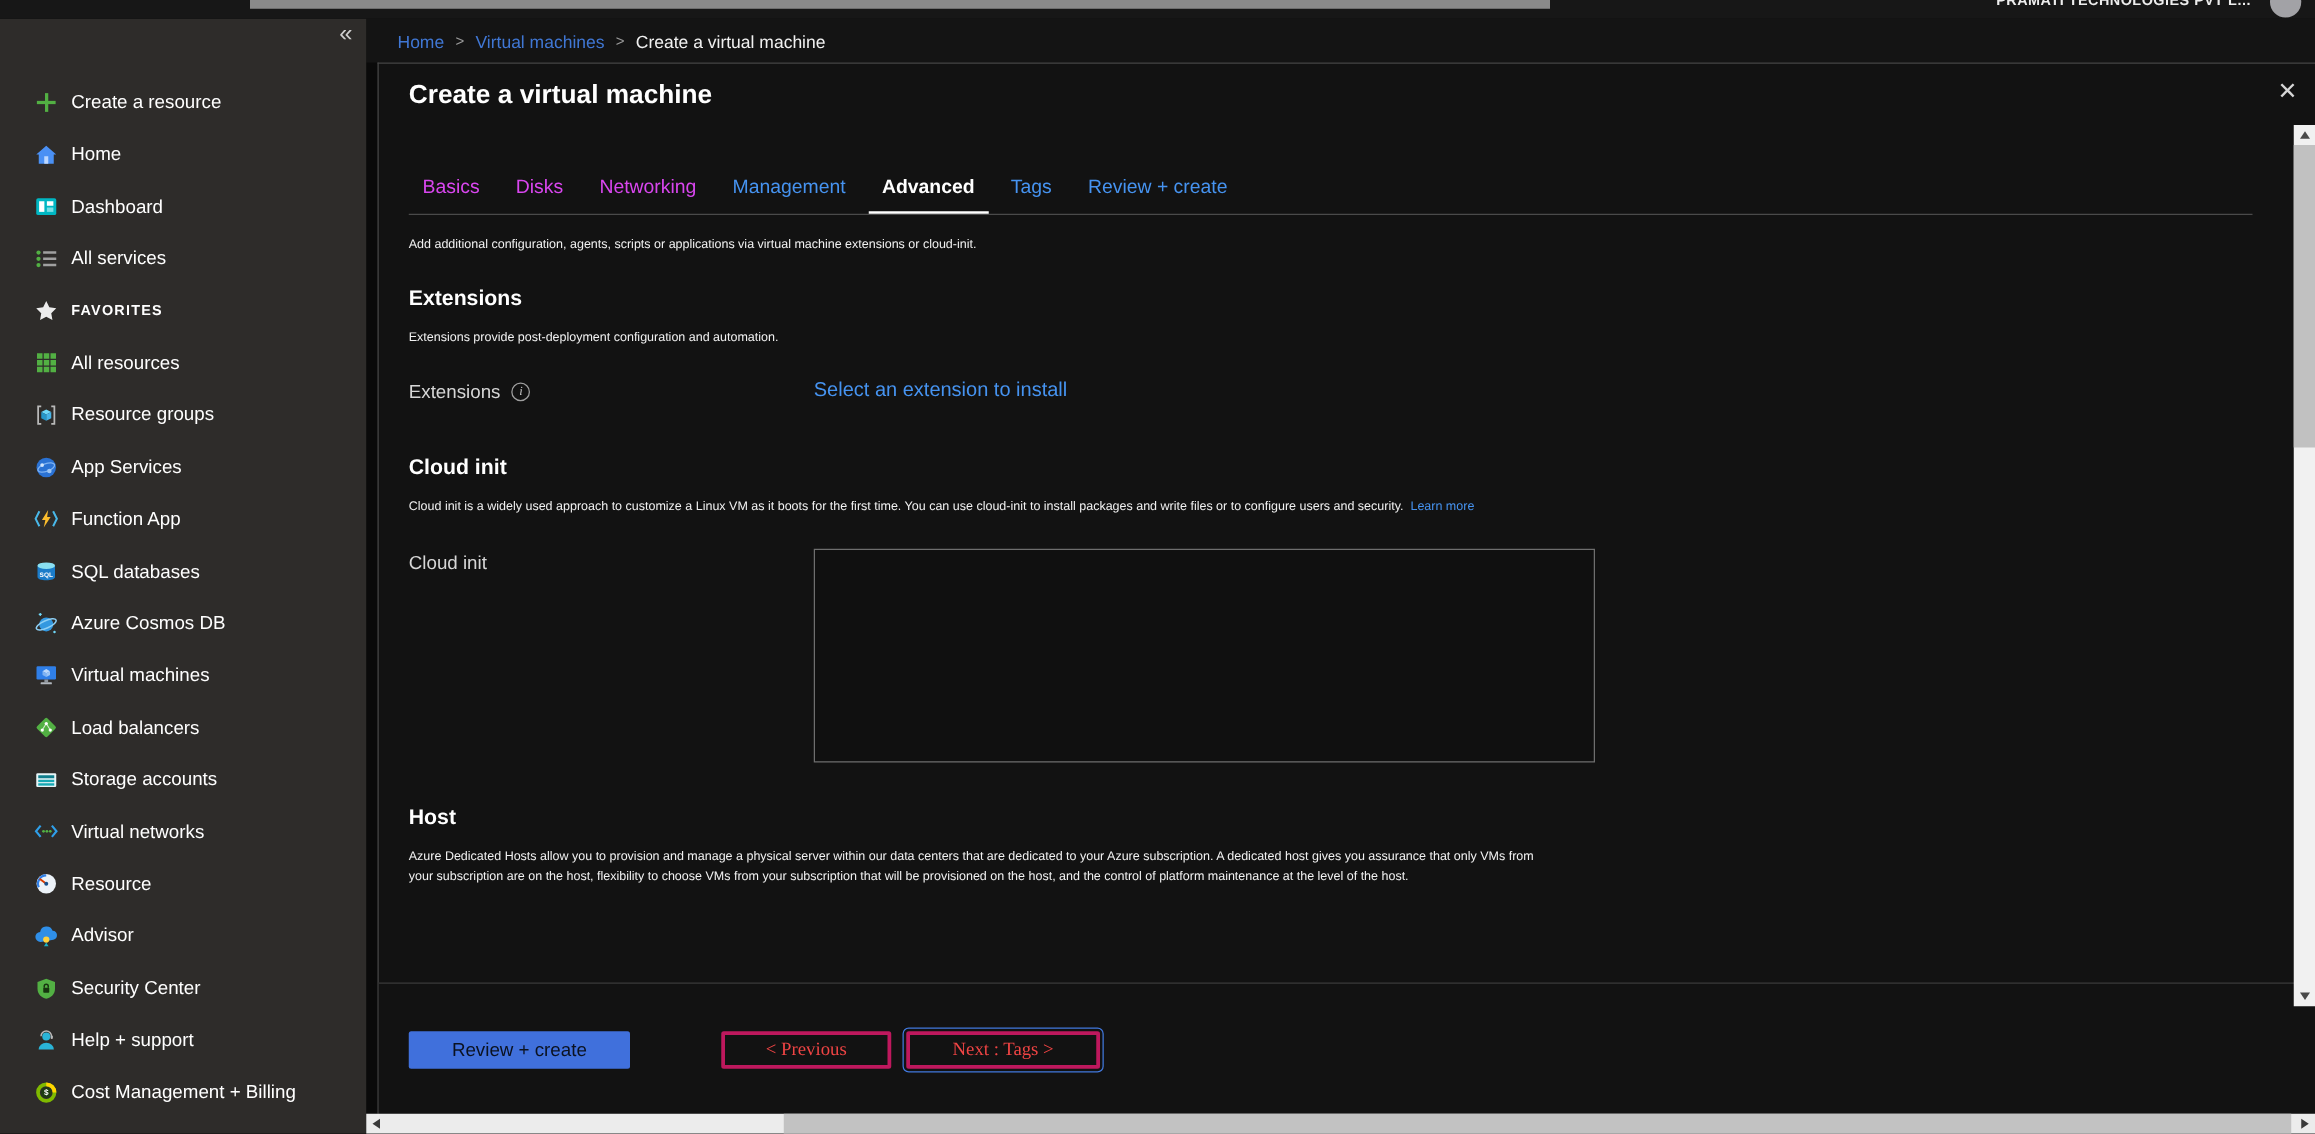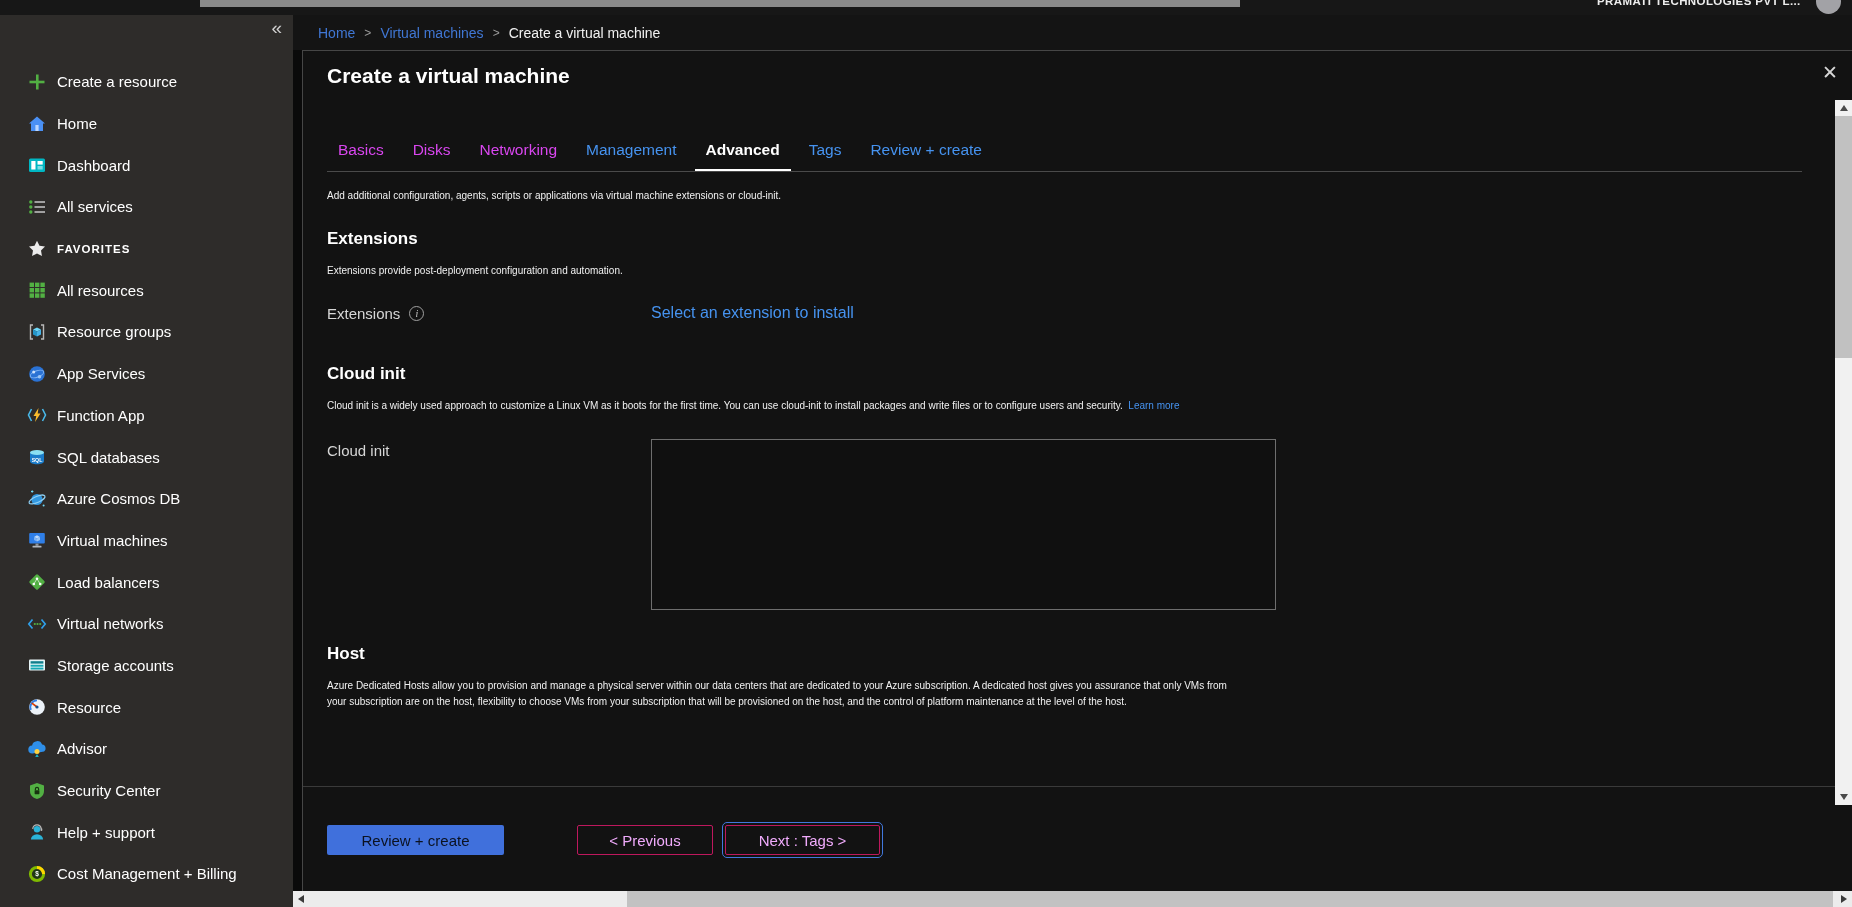--- a/index.html
+++ b/index.html
@@ -51,21 +51,21 @@
   .cloud-row { margin-top:26px; display:flex; align-items:flex-start; }
   .field-label-wrap { width:324px; display:flex; align-items:center; gap:9px; font-size:15px; color:#d6d6d6; }
   .info { width:15px; height:15px; border:1px solid #a0a0a0; border-radius:50%; font-size:10px; color:#c8c8c8; display:flex; align-items:center; justify-content:center; font-family:"Liberation Serif", serif; font-style:italic; cursor:pointer; }
   .cloud-label { padding-top:3px; }
   .cloud-textarea { width:625px; height:171px; background:#101010; border:1px solid #6e6e6e; color:#f1f1f1; resize:none; font-family:"Liberation Sans", sans-serif; font-size:14px; padding:6px; }
 
   
   .footer { position:absolute; left:0; right:0; bottom:0; height:105px; border-top:1px solid #3a3a3a; background:#121212; padding:38px 0 0 24px; display:flex; align-items:flex-start; }
   .btn { height:30px; font-size:15px; border-radius:2px; cursor:pointer; font-family:"Liberation Sans", sans-serif; display:inline-flex; align-items:center; justify-content:center; }
   .btn-primary { width:177px; background:#4070dc; color:#0b1220; border:none; }
-  .btn-outline { background:transparent; border:1px solid #be185d; color:#f0abfc; }
+  .btn-outline { background:transparent; border:3px solid #be185d; color:#ef4444;font-family:Liberation Serif, serif; }
   .btn-prev { width:136px; margin-left:73px; }
   .btn-next { width:155px; margin-left:12px; outline:1px solid #4178dd; outline-offset:2px; }
 
   
   .vscroll { position:absolute; right:0; top:49px; width:17px; height:705px; background:#f1f1f1; }
   .vthumb { position:absolute; left:0; top:16px; width:17px; height:242px; background:#c1c1c1; }
   .varr { position:absolute; left:0; width:17px; height:16px; display:flex; align-items:center; justify-content:center; }
   .varr.up { top:0; } .varr.down { bottom:0; }
   .tri-up { width:0; height:0; border-left:4.5px solid transparent; border-right:4.5px solid transparent; border-bottom:6px solid #4a4a4a; }
   .tri-down { width:0; height:0; border-left:4.5px solid transparent; border-right:4.5px solid transparent; border-top:6px solid #4a4a4a; }
@@ -218,37 +218,37 @@
           <path d="M10 6.8 L6.8 12 M10 6.8 L13.2 12" stroke="#cfe9c8" stroke-width="0.9"></path>
           <circle cx="10" cy="6.8" r="1.3" fill="#fff"></circle>
           <circle cx="6.8" cy="12" r="1.3" fill="#fff"></circle>
           <circle cx="13.2" cy="12" r="1.3" fill="#fff"></circle>
         </svg>
       <span class="sb-label">Load balancers</span>
     </li>
 
     <li class="sb-item">
       <svg class="sb-ic" viewBox="0 0 20 20">
+          <rect x="2" y="4.5" width="16" height="11" rx="1" fill="#e7f5f7"></rect>
+          <rect x="3.6" y="6.2" width="12.8" height="2.4" fill="#0f7e8c"></rect>
+          <rect x="3.6" y="9.8" width="12.8" height="1.9" fill="#16a8b4"></rect>
+          <rect x="3.6" y="12.6" width="12.8" height="1.9" fill="#16a8b4"></rect>
+        </svg>
+      <span class="sb-label">Storage accounts</span>
+    </li>
+
+    <li class="sb-item">
+      <svg class="sb-ic" viewBox="0 0 20 20">
           <path d="M5.5 5.5 L1.8 10 L5.5 14.5" stroke="#2f9fe8" stroke-width="1.7" fill="none"></path>
           <path d="M14.5 5.5 L18.2 10 L14.5 14.5" stroke="#2f9fe8" stroke-width="1.7" fill="none"></path>
           <circle cx="7.8" cy="10" r="1.1" fill="#52b043"></circle>
           <circle cx="10.5" cy="10" r="1.1" fill="#52b043"></circle>
           <circle cx="13.2" cy="10" r="1.1" fill="#52b043"></circle>
         </svg>
       <span class="sb-label">Virtual networks</span>
-    </li>
-
-    <li class="sb-item">
-      <svg class="sb-ic" viewBox="0 0 20 20">
-          <rect x="2" y="4.5" width="16" height="11" rx="1" fill="#e7f5f7"></rect>
-          <rect x="3.6" y="6.2" width="12.8" height="2.4" fill="#0f7e8c"></rect>
-          <rect x="3.6" y="9.8" width="12.8" height="1.9" fill="#16a8b4"></rect>
-          <rect x="3.6" y="12.6" width="12.8" height="1.9" fill="#16a8b4"></rect>
-        </svg>
-      <span class="sb-label">Storage accounts</span>
     </li>
 
     <li class="sb-item">
       <svg class="sb-ic" viewBox="0 0 20 20">
           <circle cx="10" cy="10" r="7.8" fill="#ecf2f8"></circle>
           <path d="M4 12.8 A6.6 6.6 0 0 1 10 3.4" stroke="#2f7fe8" stroke-width="1.8" fill="none"></path>
           <path d="M10 10 L5.2 6.4" stroke="#d83b01" stroke-width="1.6" stroke-linecap="round"></path>
           <circle cx="10" cy="10" r="1.6" fill="#16508c"></circle>
         </svg>
       <span class="sb-label">Resource</span>

